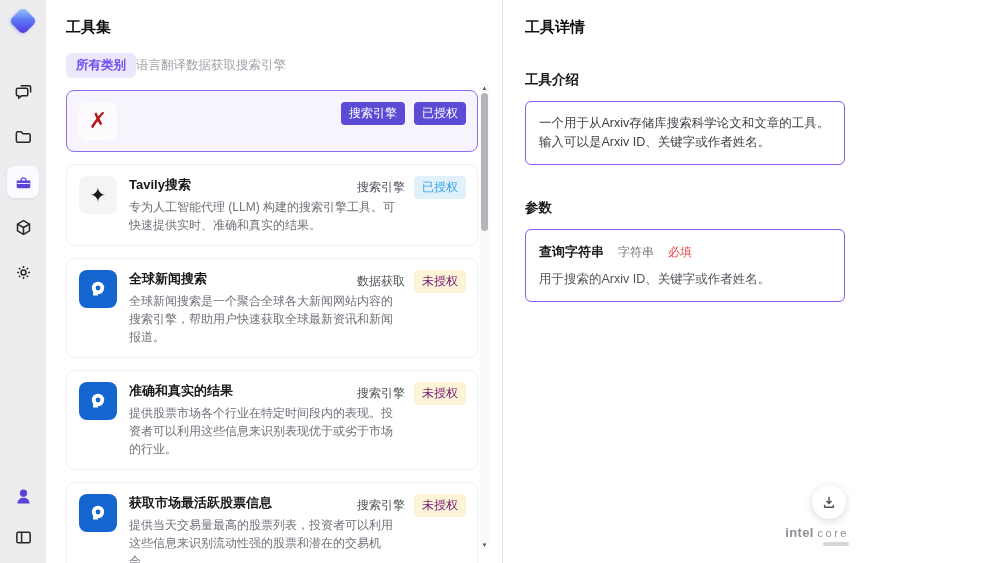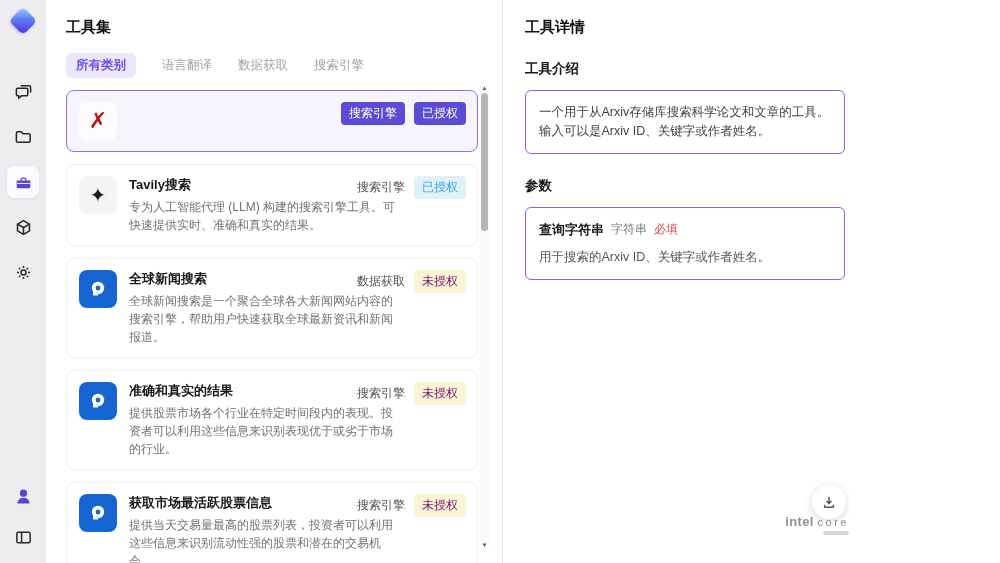--- a/index.html
+++ b/index.html
@@ -35,21 +35,21 @@
   .rail-btn.active svg { stroke:#5b43d8; fill:#5b43d8; }
   .rail-bottom { margin-top:auto; display:flex; flex-direction:column; gap:9px; align-items:center; }
   .rail-bottom .rail-btn.user svg { stroke:#5b43d8; fill:#5b43d8; }
 
   
   .panel-list {
     width:456px; flex:0 0 456px; position:relative;
     padding:18px 0 0 20px; background:#fff;
   }
   .panel-title { font-size:15px; font-weight:bold; color:#111; }
-  .tabs { display:flex; align-items:center; gap:26px; margin-top:16px; font-size:12.5px; }
+  .tabs { display:flex; align-items:center; margin-top:16px; font-size:12.5px; }
   .tab { color:#a1a1aa; cursor:pointer; white-space:nowrap; }
   .tab.active {
     color:#6d4cf0; font-weight:bold; background:#ece7fa;
     padding:4px 10px; border-radius:6px;
   }
   .tool-list { margin-top:12px; width:412px; display:flex; flex-direction:column; gap:12px; }
   .tool-card {
     position:relative; background:#fff; border:1px solid #f1f1f3;
     border-radius:8px; padding:11px 12px; display:flex; gap:12px; cursor:pointer;
   }
@@ -85,38 +85,38 @@
   .scroll-thumb {
     position:absolute; left:1px; top:9px; width:7px; height:138px;
     background:#b4b4ba; border-radius:4px;
   }
 
   .v-divider { width:1px; flex:0 0 1px; background:#e4e4e7; }
 
   
   .panel-detail { flex:1; position:relative; padding:18px 22px; background:#fff; }
   .detail-title { font-size:15px; font-weight:bold; color:#111; }
-  .section-h { font-size:13.5px; font-weight:bold; color:#18181b; margin-top:23px; }
+  .section-h { font-size:13.5px; font-weight:bold; color:#18181b; margin-top:34px; }
   .detail-box {
     margin-top:12px; border:1px solid #8b5cf6; border-radius:6px;
     padding:12px 13px; font-size:12.5px; color:#3f3f46; line-height:1.5;
   }
-  .param-head { display:flex; align-items:flex-start; gap:7px; }
+  .param-head { display:flex; align-items:flex-end; gap:14px; }
   .param-name { font-size:13px; font-weight:bold; color:#18181b; }
   .param-type { font-size:12px; color:#71717a; }
   .param-required { font-size:12px; color:#e5484d; }
   .param-desc { margin-top:9px; font-size:12.5px; color:#52525b; }
 
   .fab {
     position:absolute; right:21px; bottom:44px; width:34px; height:34px;
     border-radius:50%; background:#fff; box-shadow:0 2px 8px rgba(0,0,0,.15);
     display:flex; align-items:center; justify-content:center; cursor:pointer;
   }
   .fab svg { width:16px; height:16px; stroke:#52525b; fill:none; stroke-width:1.8; }
-  .intel { position:absolute; right:18px; bottom:28px; text-align:left; color:#8e9196; }
+  .intel { position:absolute; right:18px; bottom:17px; text-align:left; color:#8e9196; }
   .intel .line1 { font-size:13px; display:flex; align-items:baseline; gap:4px; justify-content:flex-end; }
   .intel .brand { font-weight:bold; letter-spacing:.3px; }
   .intel .core { font-size:11px; letter-spacing:2.5px; }
   .intel .sub { margin-top:2px; margin-left:auto; width:26px; height:4px;
     background:#d4d6d9; border-radius:2px; }
 </style>
 </head>
 <body>
 
 <div class="app">

